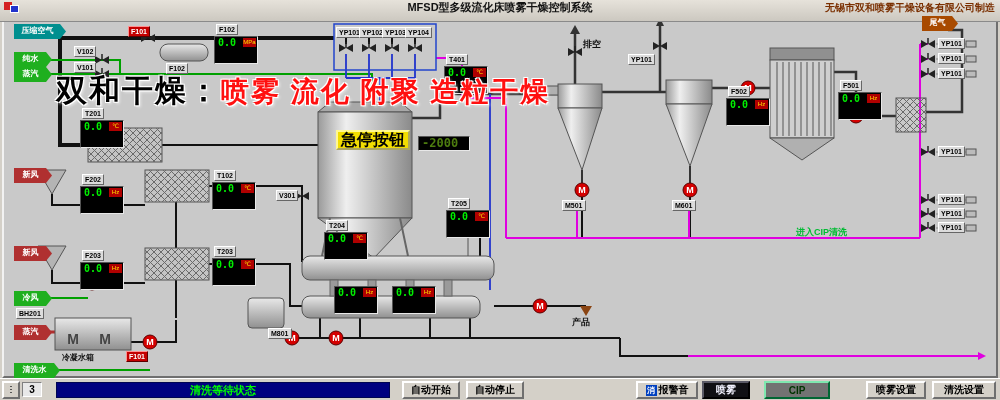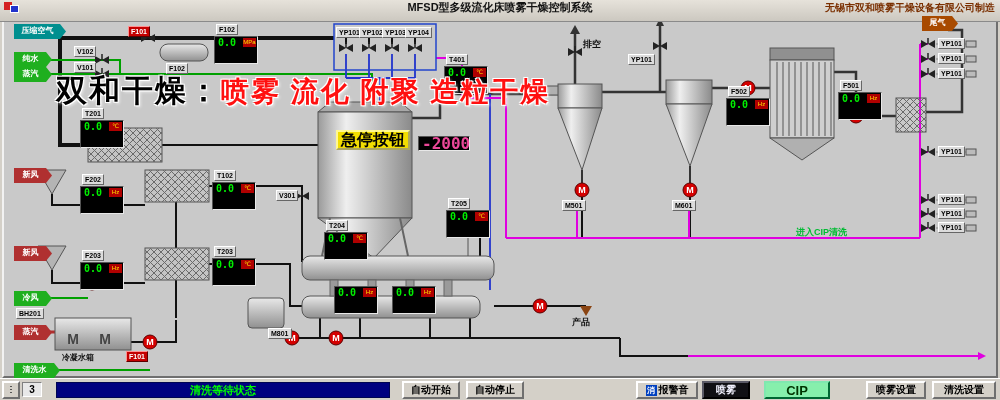--- a/index.html
+++ b/index.html
@@ -22,37 +22,37 @@
   
   #overlays{position:absolute;left:0;top:0;width:1000px;height:400px;z-index:4;pointer-events:none}
   #overlays>*{pointer-events:auto}
   .stream-tag{position:absolute;height:15px;color:#fff;font-size:8px;font-weight:bold;line-height:13px;text-align:center;padding-right:5px;clip-path:polygon(0 0,calc(100% - 6px) 0,100% 50%,calc(100% - 6px) 100%,0 100%);white-space:nowrap;z-index:5}
   .dev-tag{position:absolute;height:11px;background:#dcdcdc;border:1px solid;border-color:#fff #666 #666 #fff;font-size:7px;font-weight:bold;line-height:9px;padding:0 2px;color:#000;white-space:nowrap;z-index:6}
   .dev-tag.red{background:#c40000;color:#fff;border-color:#ff9090 #5a0000 #5a0000 #ff9090}
   .display{position:absolute;width:44px;height:28px;background:#000;border:1px solid;border-color:#555 #e8e8e8 #e8e8e8 #555;z-index:6}
   .display .val{position:absolute;left:3px;top:0;font-family:"DejaVu Sans Mono",monospace;font-size:10px;font-weight:bold;color:#00ee00;line-height:11px}
   .display .unit{position:absolute;right:1px;top:1px;width:13px;height:9px;background:#b00000;color:#ffe000;font-size:6px;line-height:9px;text-align:center}
   .display.big{width:52px;height:15px}
-  .display.big .val{color:#ec4899;font-size:16px;line-height:13px}
+  .display.big .val{color:#4d7c0f;font-size:12px;line-height:13px}
   .lbl{position:absolute;font-size:9px;font-weight:bold;color:#111;white-space:nowrap;z-index:6}
   .lbl.green{color:#00bb33;font-size:9px}
 
   
   .watermark{position:absolute;left:56px;top:70px;z-index:30;white-space:nowrap;font-weight:bold;
     text-shadow:-1px -1px 0 #fff,1px -1px 0 #fff,-1px 1px 0 #fff,1px 1px 0 #fff,2px 2px 3px rgba(255,255,255,.6)}
   .watermark .wm-prefix{font-size:31px;color:#000000;letter-spacing:2px}
   .watermark .wm-text{font-size:28px;color:#ff1010;letter-spacing:2px}
 
   .emergency{position:absolute;left:336px;top:130px;width:74px;height:20px;background:#f2dd00;border:2px outset #fff890;color:#000;font-size:16px;font-weight:bold;text-align:center;line-height:14px;z-index:15;cursor:pointer;font-family:inherit}
 
   
   .bottombar{position:absolute;left:0;top:378px;width:1000px;height:22px;background:#d4d0c8;border-top:1px solid #fff;z-index:10}
   .btn{position:absolute;top:2px;height:18px;background:#d4d0c8;border:2px solid;border-color:#fff #6f6f6f #6f6f6f #fff;font-size:10px;font-weight:bold;color:#000;cursor:pointer;font-family:inherit;display:flex;align-items:center;justify-content:center;gap:2px;white-space:nowrap;padding:6px}
   .btn.spray{background:#101014;color:#f2f2ff;border-color:#5a5a66 #000 #000 #5a5a66}
-  .btn.cip{background:#86efac;color:#003300;border-color:#7fe8b0 #006633 #006633 #7fe8b0;font-size:13px}
+  .btn.cip{background:#737373;color:#003300;border-color:#7fe8b0 #006633 #006633 #7fe8b0;font-size:10px}
   .status{position:absolute;left:56px;top:3px;width:334px;height:16px;background:#000080;border:1px solid #000452;color:#00ff00;font-size:11px;font-weight:bold;text-align:center;line-height:14px}
   .pagebox{position:absolute;left:22px;top:3px;width:20px;height:15px;background:#e8e8e8;border:1px solid;border-color:#808080 #fff #fff #808080;font-size:10px;font-weight:bold;text-align:center;line-height:13px;color:#000}
   .syslines{display:inline-block;width:10px;height:8px;background:repeating-linear-gradient(#555 0 1px,transparent 1px 3px)}
   .mute-ico{display:inline-block;width:11px;height:11px;background:#0040c0;color:#fff;font-size:8px;line-height:11px;text-align:center;font-weight:bold}
 </style>
 </head>
 <body>
 
 <div class="header">
   <span class="logo">

